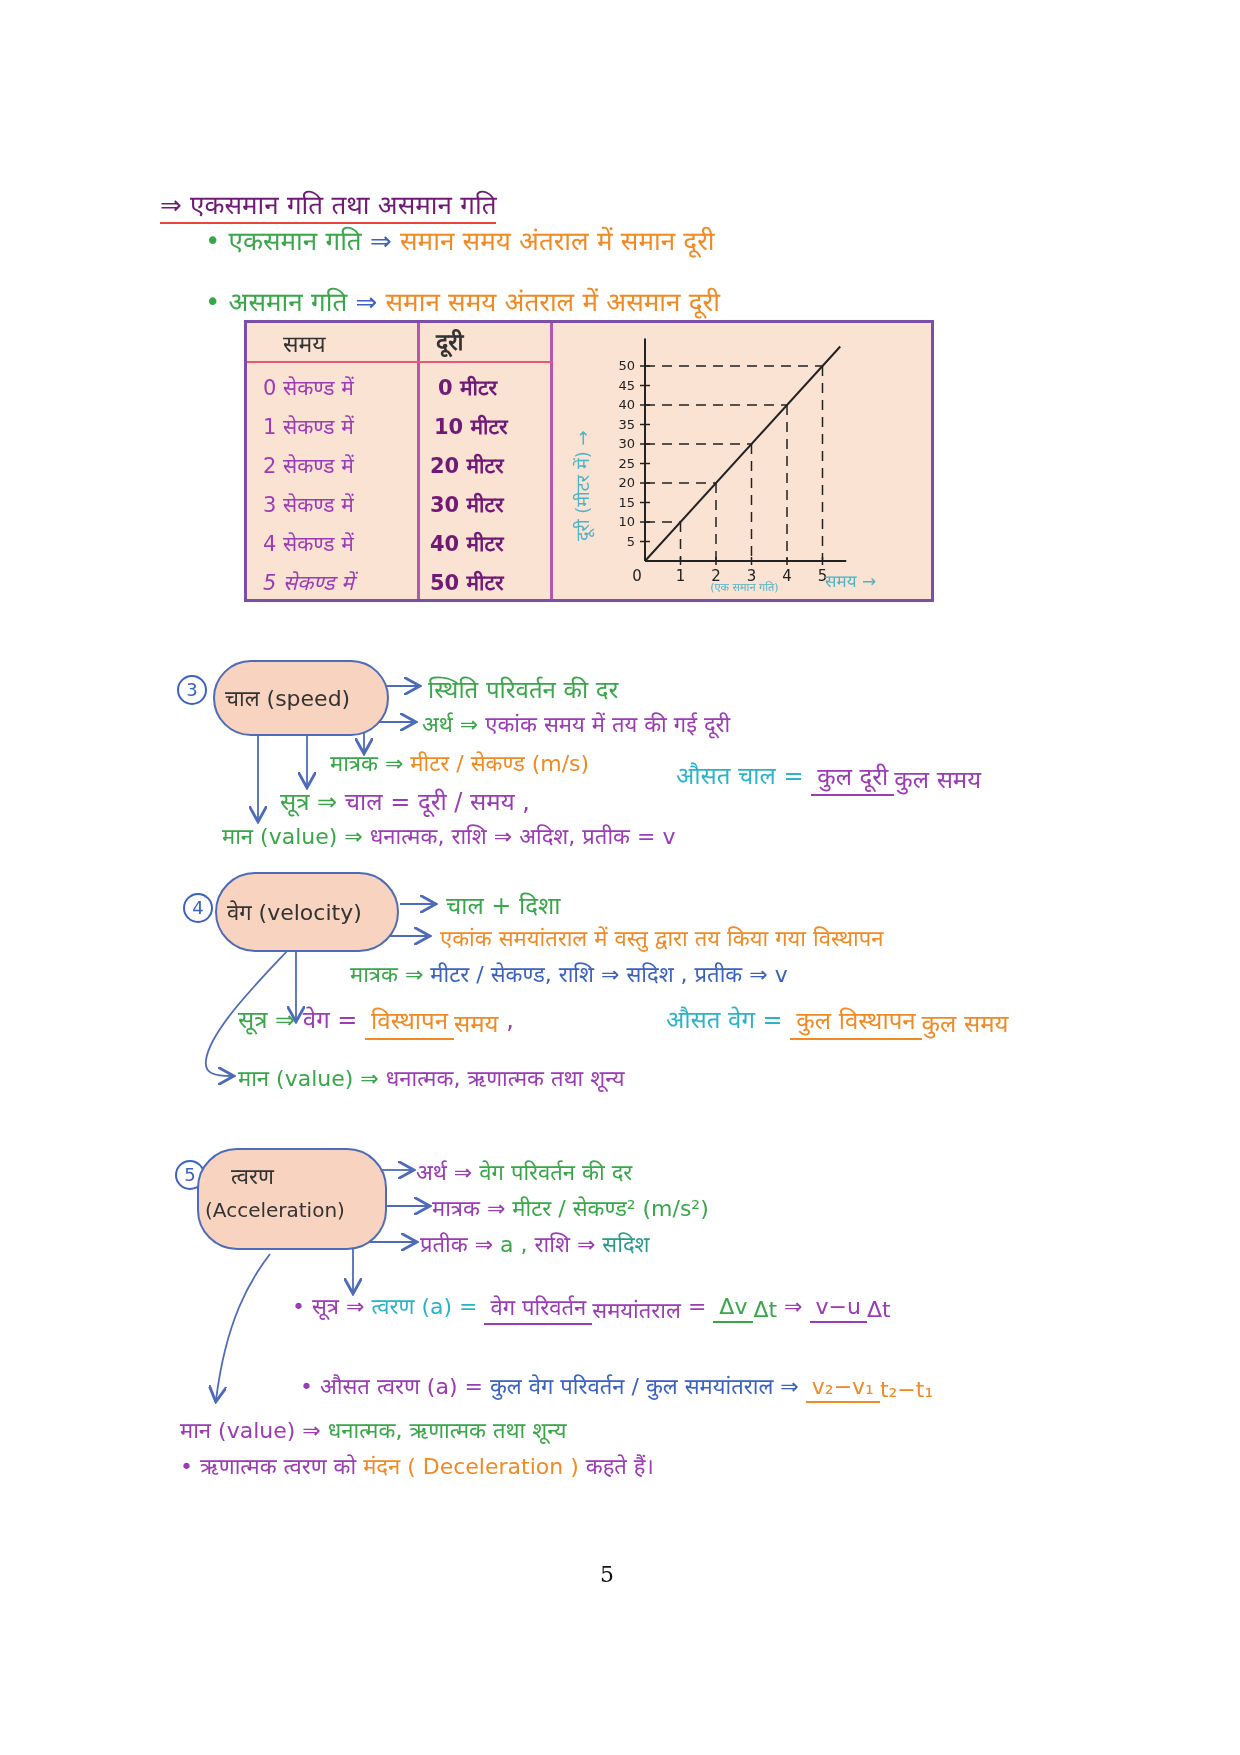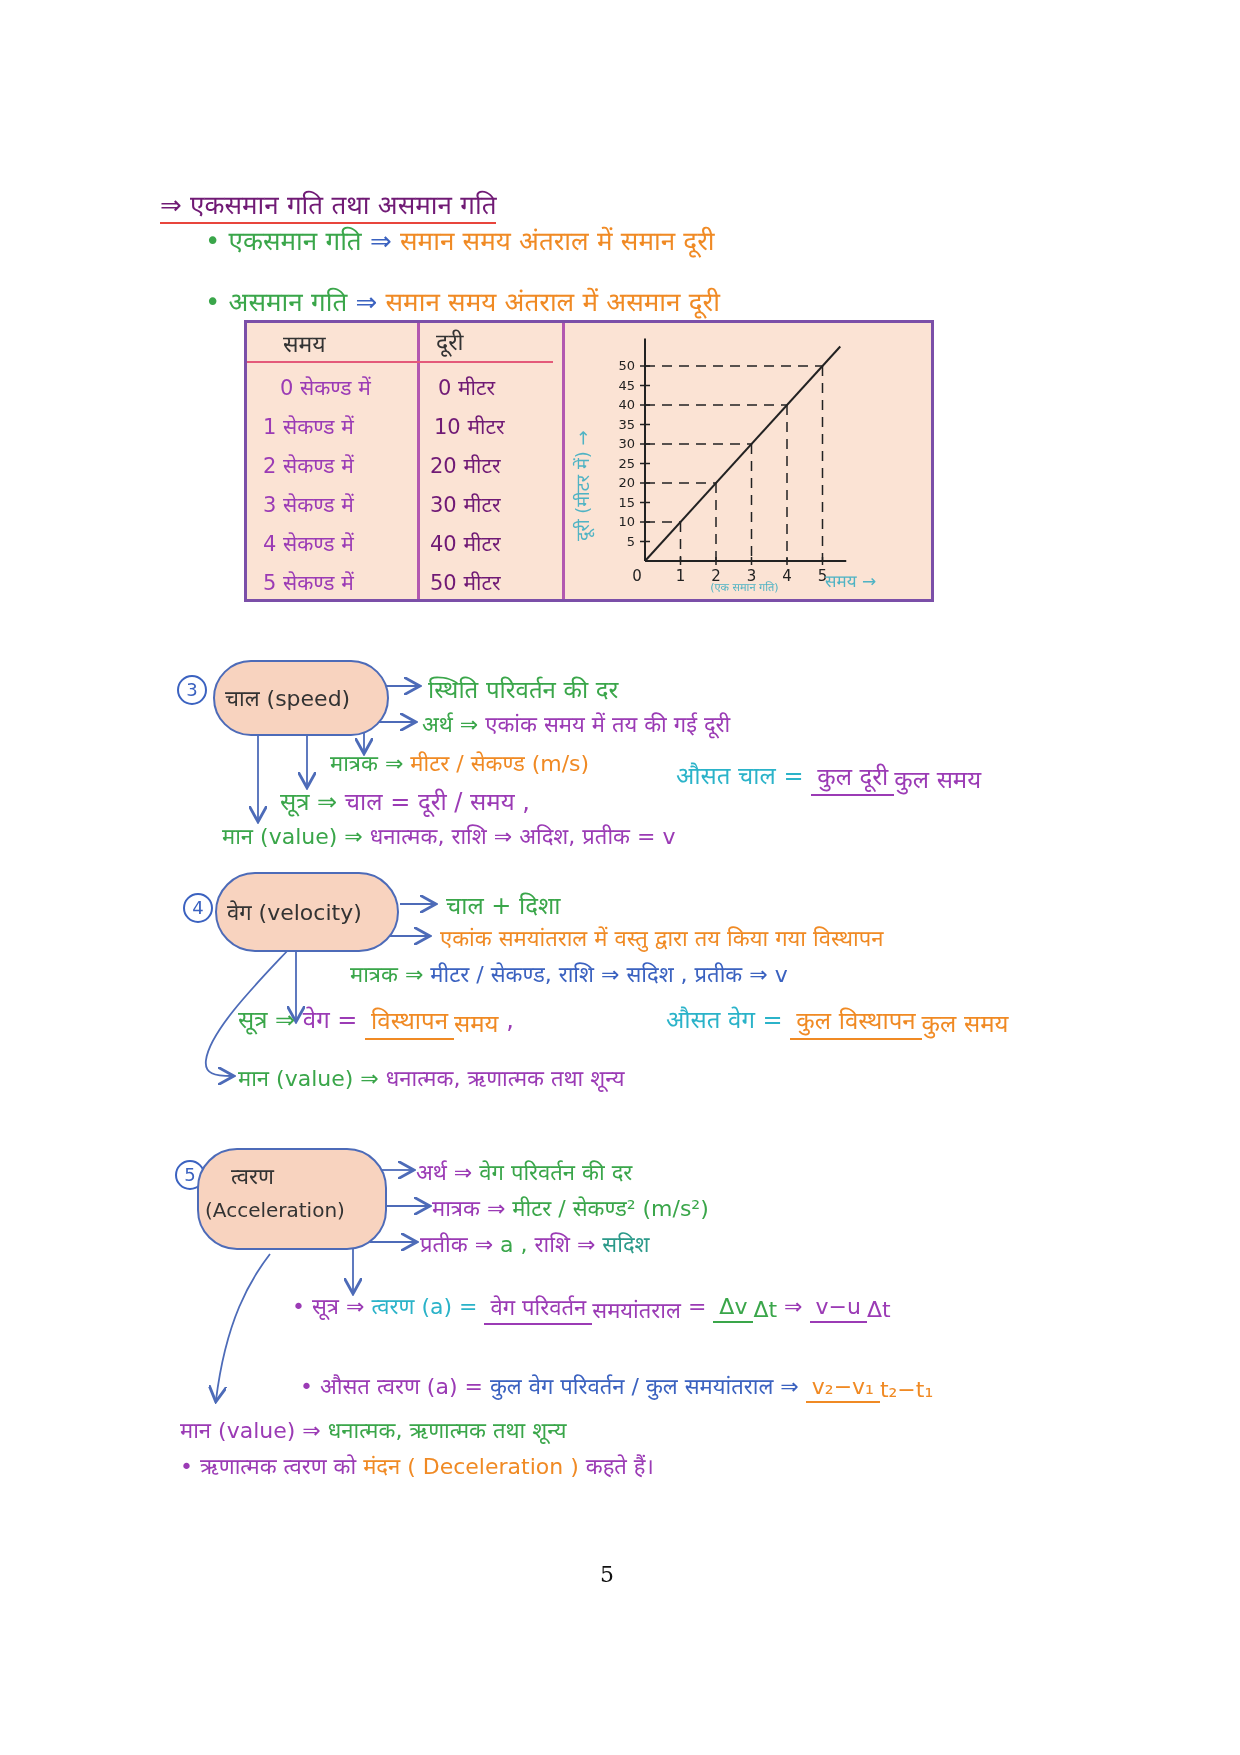--- a/index.html
+++ b/index.html
@@ -19,22 +19,22 @@
   .t24 { font-size:24px; }
   .t22 { font-size:22px; }
   .t20 { font-size:20px; }
   .underline { border-bottom:2px solid #e8453c; padding-bottom:2px; }
 
   
   .box { position:absolute; left:244px; top:320px; width:690px; height:282px;
          background:#fbe3d4; border:3px solid #7b4fa8; box-sizing:border-box; }
   .tbl { position:absolute; left:0; top:0; width:306px; height:100%; }
   .col1 { position:absolute; left:0; top:0; width:170px; height:100%; }
-  .col2 { position:absolute; left:170px; top:0; width:148px; height:100%;
-          border-left:3px solid #b258b0; border-right:3px solid #b258b0; box-sizing:border-box; }
+  .col2 { position:absolute; left:170px; top:0; width:136px; height:100%;
+          border-left:3px solid #b258b0; border-right:3px solid #b258b0; box-sizing:border-box;font-weight:bold; }
   .hdrline { position:absolute; left:0; top:38px; width:306px; height:2px; background:#e45a7a; }
   .cell { position:absolute; font-size:21px; }
   .graph { position:absolute; left:306px; top:0; right:0; bottom:0; }
 
   .fraction { display:inline-flex; flex-direction:row; align-items:center; vertical-align:middle; }
   .fraction .num { padding:0 6px 2px; border-bottom:2px solid currentColor; }
   .fraction .den { padding-top:2px; }
 
   .cloud { position:absolute; background:#f8d3bf; border:2px solid #4d6bb8; border-radius:40px; }
   .circ { position:absolute; width:26px; height:26px; border:2px solid #3b62c0; border-radius:50%;
@@ -56,26 +56,26 @@
 <div class="abs t26" style="left:205px;top:258px;margin-top:25px;">
   <span class="green">• असमान गति</span>
   <span class="blue">⇒</span>
   <span class="orange">समान समय अंतराल में असमान दूरी</span>
 </div>
 
 <div class="box">
   <div class="tbl">
     <div class="col1">
       <div class="cell dark" style="left:36px;top:4px;font-size:23px;">समय</div>
-      <div class="cell purple" style="left:33px;top:50px;text-align:right;">0 सेकण्ड में</div>
+      <div class="cell purple" style="left:16px;top:50px;text-align:right;">0 सेकण्ड में</div>
       <div class="cell purple" style="left:16px;top:89px;">1 सेकण्ड में</div>
       <div class="cell purple" style="left:16px;top:128px;">2 सेकण्ड में</div>
       <div class="cell purple" style="left:16px;top:167px;">3 सेकण्ड में</div>
       <div class="cell purple" style="left:16px;top:206px;">4 सेकण्ड में</div>
-      <div class="cell purple" style="left:16px;top:245px;">5 सेकण्ड में</div>
+      <div class="cell purple" style="left:16px;top:245px;font-style:italic;">5 सेकण्ड में</div>
     </div>
     <div class="col2">
       <div class="cell dark" style="left:16px;top:2px;font-size:23px;">दूरी</div>
       <div class="cell red" style="left:18px;top:50px;">0 मीटर</div>
       <div class="cell red" style="left:14px;top:89px;">10 मीटर</div>
       <div class="cell red" style="left:10px;top:128px;">20 मीटर</div>
       <div class="cell red" style="left:10px;top:167px;">30 मीटर</div>
       <div class="cell red" style="left:10px;top:206px;">40 मीटर</div>
       <div class="cell red" style="left:10px;top:245px;">50 मीटर</div>
     </div>

